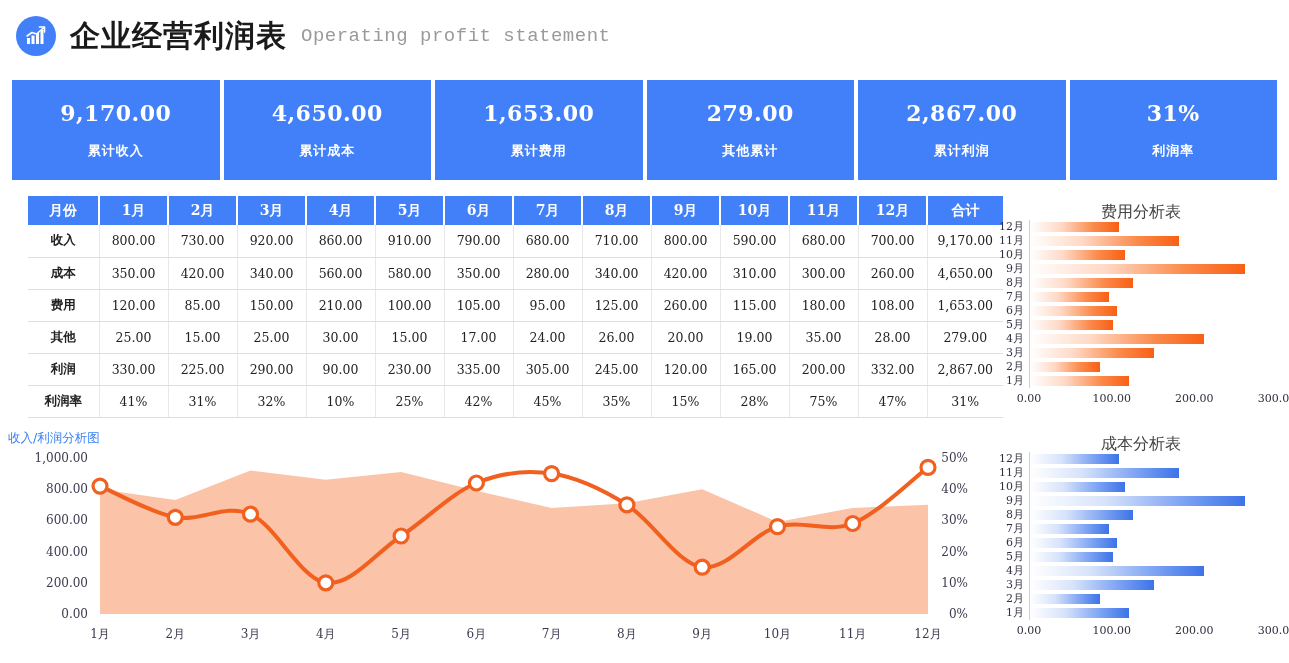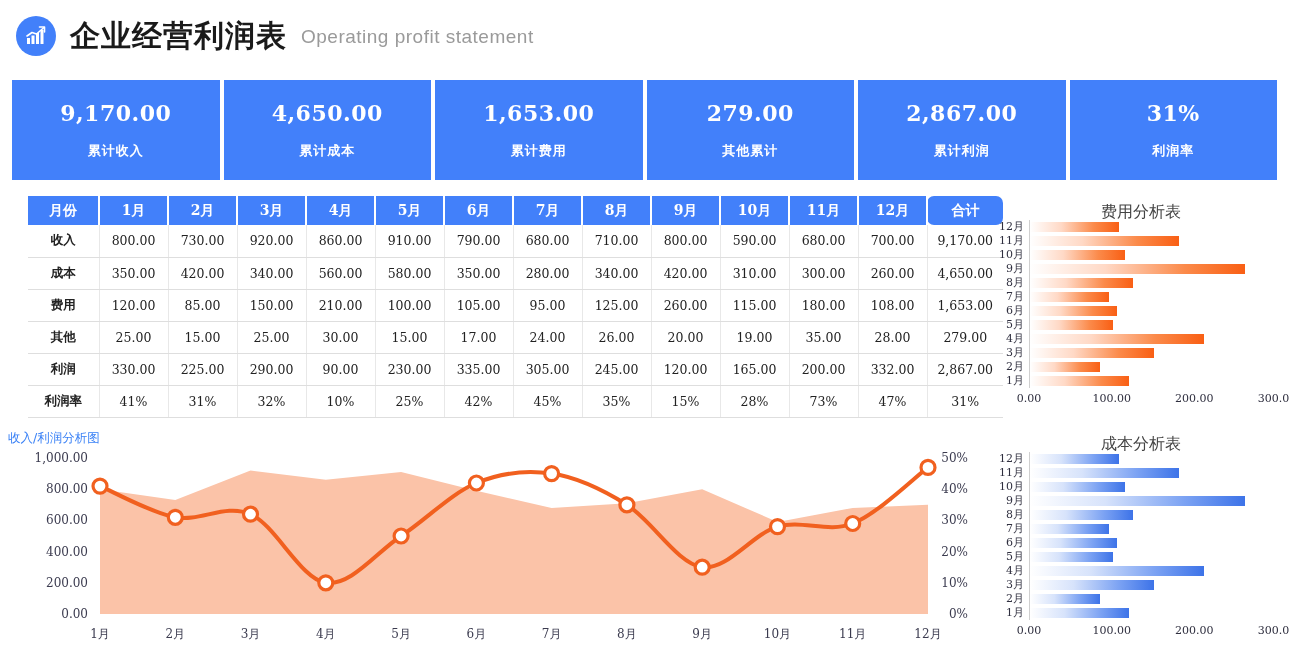--- a/index.html
+++ b/index.html
@@ -27,21 +27,21 @@
   }
   .logo-badge svg { display: block; }
   .title-cn {
     font-size: 30px; color: #1a1a1a; font-weight: 700;
     letter-spacing: 1px; line-height: 1;
     font-family: Liberation Serif, serif;
   }
   .title-en {
     font-size: 19px; color: #9a9a9a; margin-left: 14px;
     letter-spacing: 0.5px; line-height: 1;
-    font-family: Liberation Sans, sans-serif;
+    font-family: Liberation Mono, monospace;
   }
 
   
   .kpi-row {
     position: absolute; left: 12px; top: 80px;
     width: 1265px; height: 100px;
     display: flex; gap: 4px;
   }
   .kpi-card {
     flex: 1 1 0; background: #4280fa; color: #ffffff;
@@ -82,21 +82,21 @@
     border-right: 1px solid #e8e8e8;
     background: #fff; white-space: nowrap;
   }
   table.profit-table td:last-child { border-right: none; }
   table.profit-table tr:last-child td { border-bottom: 1px solid #dedede; }
   table.profit-table td.rowlab {
     font-weight: 700; color: #222;
   }
   .col-lab { width: 71px; }
   .col-m   { width: 69px; }
-  .col-tot { width: 76px; border-radius: 7px; }
+  .col-tot { width: 76px; }
 
   
   .main-chart {
     position: absolute; left: 8px; top: 428px;
     width: 980px; height: 232px;
   }
   .main-chart .chart-title {
     position: absolute; left: 0; top: 2px; width: 980px;
     text-align: left; font-size: 12.5px; color: #3b82f6;
     font-family: "DejaVu Sans", "Liberation Sans", sans-serif;
@@ -301,21 +301,21 @@
           <td>41%</td>
           <td>31%</td>
           <td>32%</td>
           <td>10%</td>
           <td>25%</td>
           <td>42%</td>
           <td>45%</td>
           <td>35%</td>
           <td>15%</td>
           <td>28%</td>
-          <td>73%</td>
+          <td>75%</td>
           <td>47%</td>
           <td>31%</td>
         </tr>
       </tbody>
     </table>
   </div>
 
   <div class="main-chart">
     <div class="chart-title">收入/利润分析图</div>
     <svg id="main-svg" width="980" height="232">

